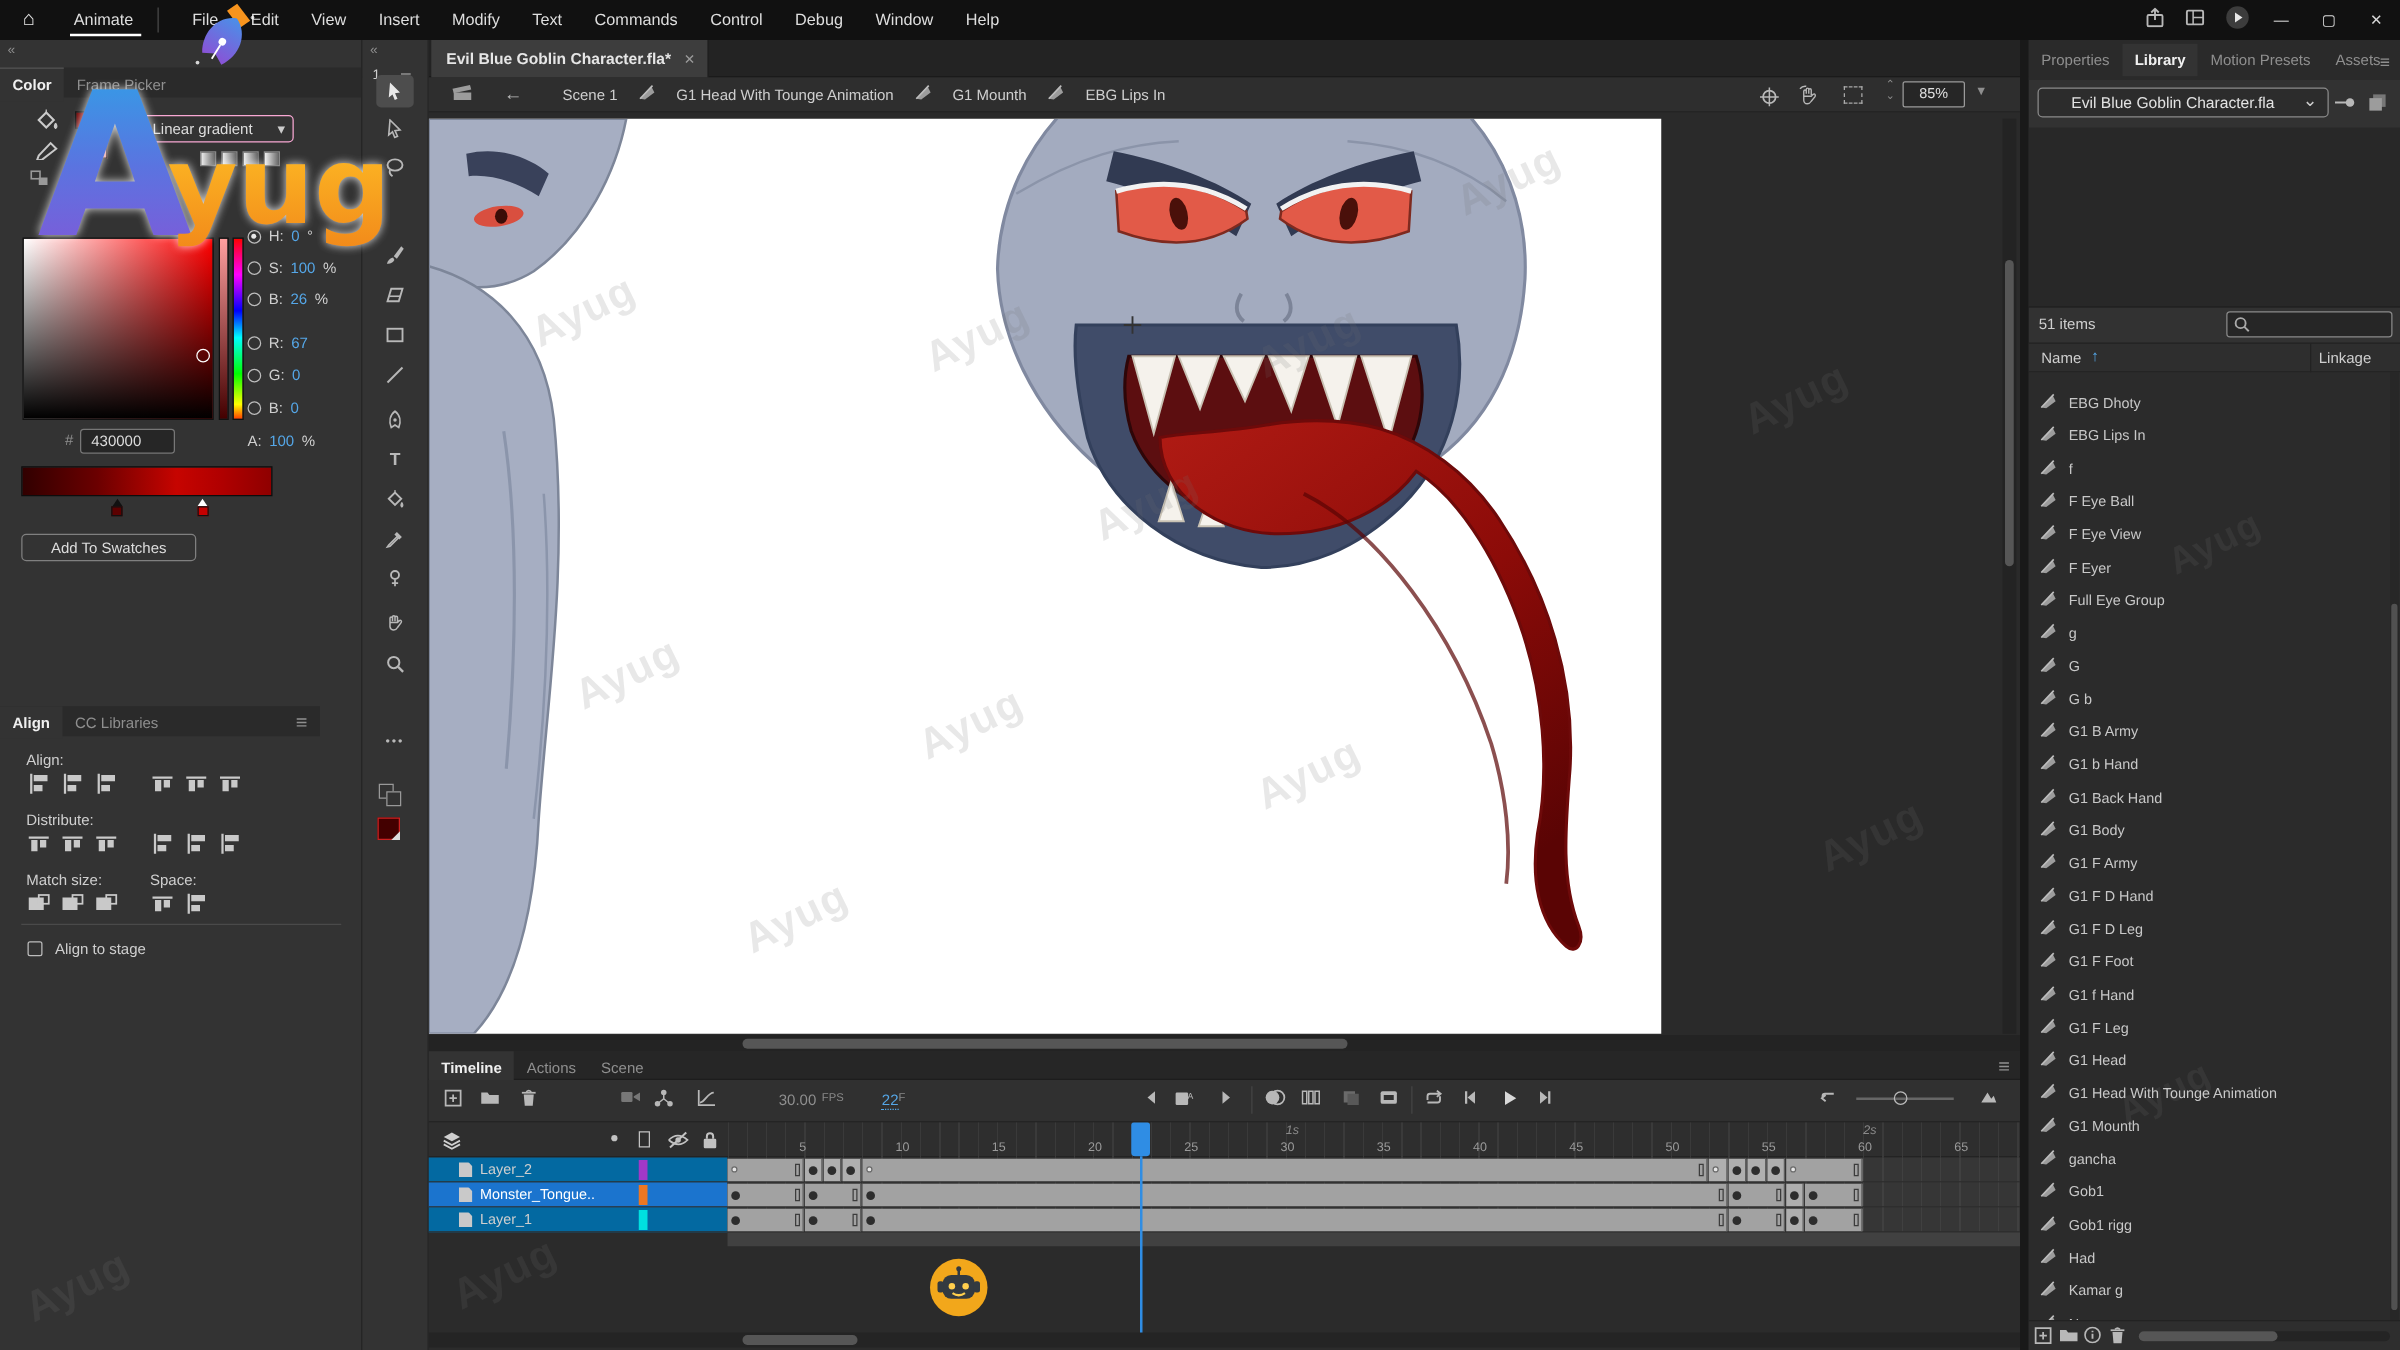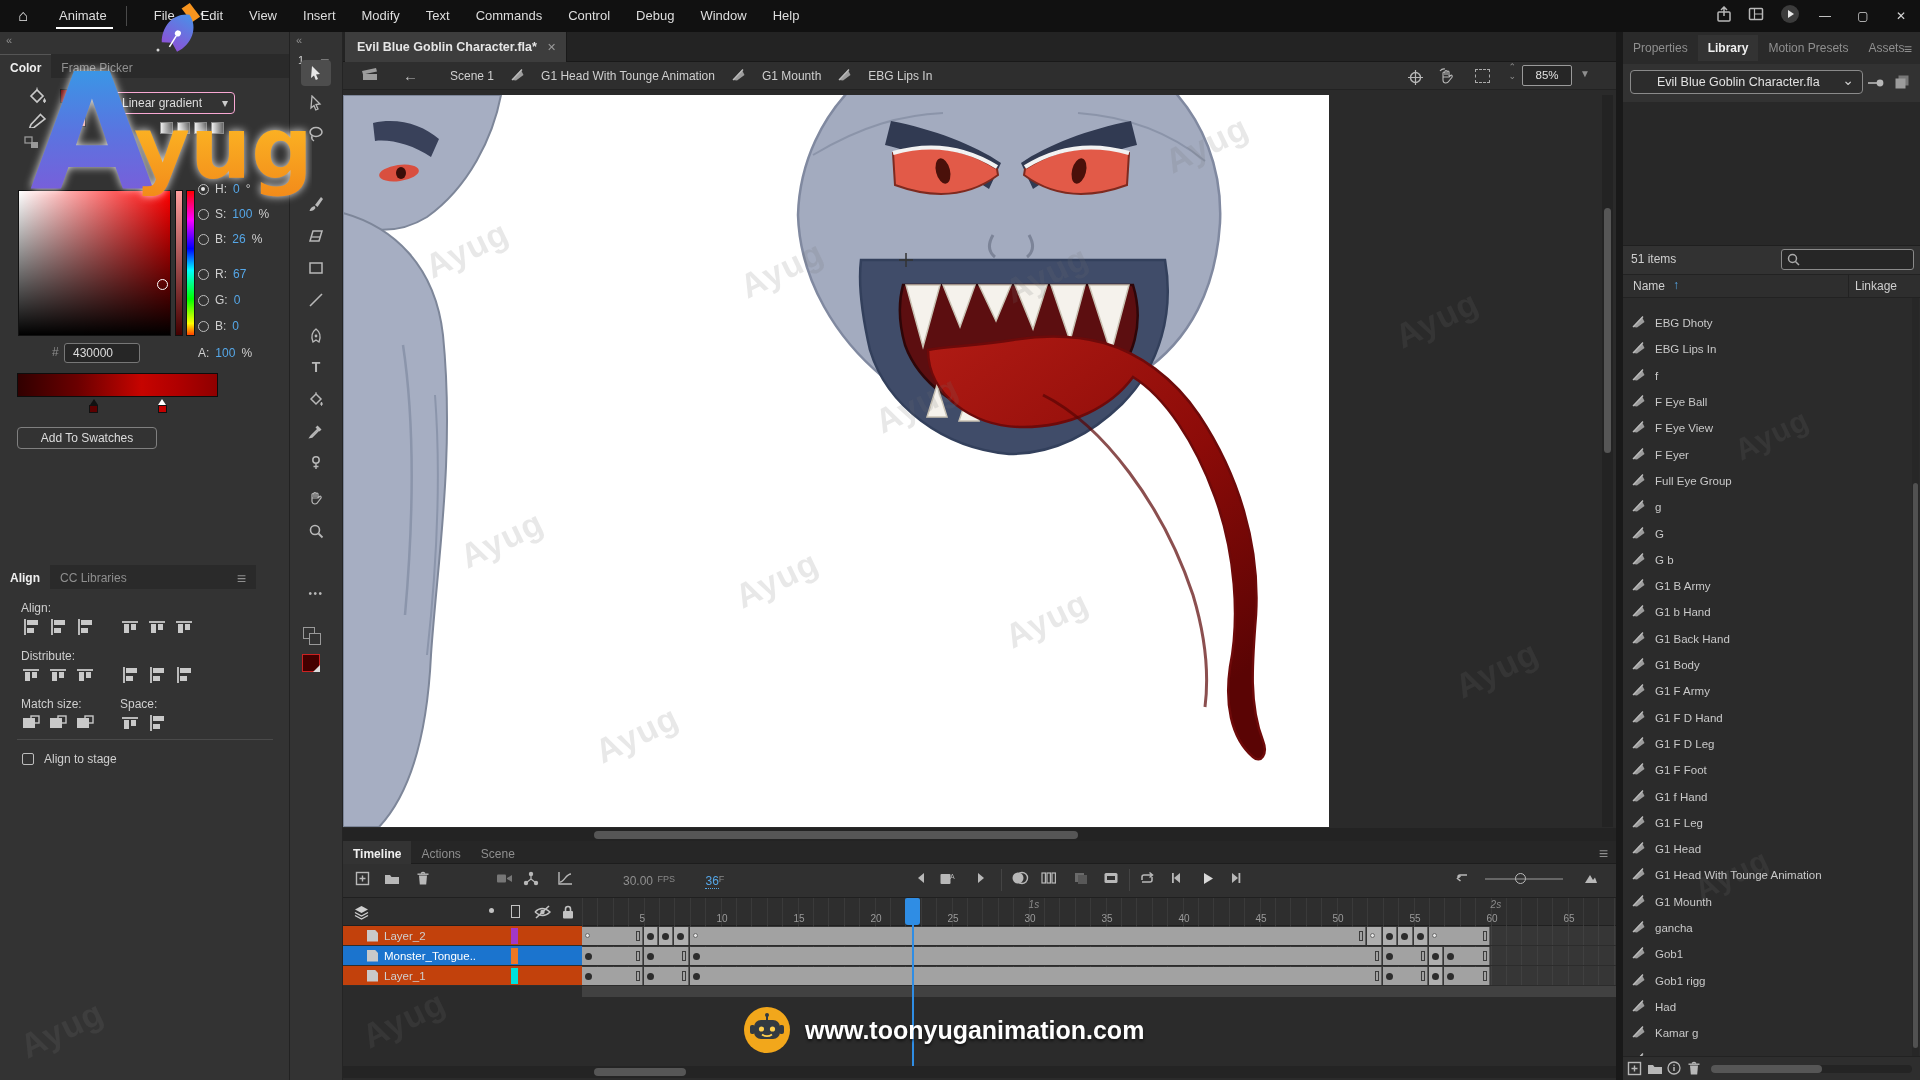--- a/index.html
+++ b/index.html
@@ -92,21 +92,21 @@
   .timeline { position:absolute; left:343px; top:841px; width:1273px; height:239px; background:#2b2b2b; }
   .tl-tabs { height:23px; background:#262626; border-bottom:1px solid #1d1d1d; }
   .tl-toolbar { position:absolute; left:0; top:23px; width:100%; height:34px; background:#303030; border-bottom:1px solid #202020; }
   .tli { position:absolute; top:7px; color:#b5b5b5; }
   .tl-hdr { position:absolute; left:0; top:57px; width:100%; height:28px; background:#2e2e2e; border-bottom:1px solid #202020; }
   .ruler { position:absolute; left:239px; top:57px; right:0; height:28px; overflow:hidden;
     background-image:repeating-linear-gradient(90deg,#3a3a3a 0,#3a3a3a 1px,transparent 1px,transparent 15.4px); }
   .ruler .num { position:absolute; bottom:2px; font-size:10px; color:#9a9a9a; }
   .ruler .sec { position:absolute; top:1px; font-size:10px; font-style:italic; color:#8a8a8a; }
   .tl-row { position:absolute; left:0; width:100%; height:20px; }
-  .tl-row .namecell { position:absolute; left:0; top:0; width:239px; height:20px; background:#c2410c; border-bottom:1px solid #2e2e2e;
+  .tl-row .namecell { position:absolute; left:0; top:0; width:239px; height:20px; background:#0369a1; border-bottom:1px solid #2e2e2e;
     display:flex; align-items:center; }
   .tl-row.sel .namecell { background:#1b74ce; }
   .tl-row .nm { font-size:11.5px; color:#cfcfcf; margin-left:6px; }
   .tl-row.sel .nm { color:#fff; }
   .tl-row .colorchip { position:absolute; left:168px; top:2px; width:7px; height:16px; }
   .fstrip { position:absolute; left:239px; top:0; right:0; height:20px; background:#363636; border-bottom:1px solid #2c2c2c;
     background-image:repeating-linear-gradient(90deg,#404040 0,#404040 1px,transparent 1px,transparent 15.4px); }
   .seg { position:absolute; top:1px; height:18px; background:#a2a2a2; border-right:1px solid #5f5f5f; }
   .seg .dot { position:absolute; left:3px; top:6px; width:7px; height:7px; border-radius:50%; }
   .seg .dot.f { background:#2d2d2d; }
@@ -639,21 +639,21 @@
             <path d="M11 6 l5-3 v7 l-5-3 z" fill="#777"></path>
           </svg></span><span class="tli" style="left: 180px;"><svg width="16" height="15" viewBox="0 0 16 15">
             <circle cx="8" cy="3" r="2.2" fill="#b8b8b8"></circle>
             <circle cx="3" cy="12" r="2.2" fill="#b8b8b8"></circle>
             <circle cx="13" cy="12" r="2.2" fill="#b8b8b8"></circle>
             <path d="M8 5 v3 M8 8 L3 12 M8 8 l5 4" stroke="#b8b8b8" stroke-width="1.2"></path>
           </svg></span><span class="tli" style="left: 214px;"><svg width="16" height="15" viewBox="0 0 16 15">
             <path d="M2 1 V13 H15" stroke="#b8b8b8" stroke-width="1.4" fill="none"></path>
             <path d="M3 11 C7 11 9 3 14 3" stroke="#b8b8b8" stroke-width="1.4" fill="none"></path>
           </svg></span><span class="tli" style="left: 280px;"><span class="txt dim">30.00</span> <span style="font-size:9px;color:#888;vertical-align:3px">FPS</span>
-  <span class="txt blueval" style="margin-left:26px;border-bottom:1px dotted #55a7e8">36</span><span style="font-size:9px;color:#888;vertical-align:3px">F</span></span><span class="tli" style="left: 572px;"><svg width="12" height="14" viewBox="0 0 12 14">
+  <span class="txt blueval" style="margin-left:26px;border-bottom:1px dotted #55a7e8">22</span><span style="font-size:9px;color:#888;vertical-align:3px">F</span></span><span class="tli" style="left: 572px;"><svg width="12" height="14" viewBox="0 0 12 14">
             <path d="M9 2 L3 7 L9 12 Z" fill="#b8b8b8"></path>
           </svg></span><span class="tli" style="left: 596px;"><svg width="16" height="15" viewBox="0 0 16 15">
             <rect x="1.5" y="3" width="10" height="10" rx="1" fill="#b8b8b8"></rect>
             <text x="11" y="8" font-size="7" fill="#b8b8b8">A</text>
           </svg></span><span class="tli" style="left: 632px;"><svg width="12" height="14" viewBox="0 0 12 14">
             <path d="M3 2 L9 7 L3 12 Z" fill="#b8b8b8"></path>
           </svg></span><span><span style="position:absolute;left:658px;top:5px;width:1px;height:22px;background:#444"></span></span><span class="tli" style="left: 668px;"><svg width="18" height="14" viewBox="0 0 18 14">
             <circle cx="7" cy="7" r="5.5" fill="#b8b8b8"></circle>
             <circle cx="11" cy="7" r="5.5" fill="none" stroke="#b8b8b8" stroke-width="1.4"></circle>
           </svg></span><span class="tli" style="left: 698px;"><svg width="16" height="14" viewBox="0 0 16 14">
@@ -835,21 +835,20 @@
         <circle cx="24" cy="24" r="23" fill="#f2a71b"></circle>
         <rect x="11" y="14" width="26" height="19" rx="7" fill="#333a40"></rect>
         <rect x="7" y="19" width="5" height="9" rx="2" fill="#333a40"></rect>
         <rect x="36" y="19" width="5" height="9" rx="2" fill="#333a40"></rect>
         <circle cx="18.5" cy="23" r="2.6" fill="#ffcf4d"></circle>
         <circle cx="29.5" cy="23" r="2.6" fill="#ffcf4d"></circle>
         <path d="M19 28.5 q5 3.4 10 0" stroke="#ffcf4d" stroke-width="1.8" fill="none"></path>
         <path d="M24 14 v-4" stroke="#333a40" stroke-width="2"></path>
           <circle cx="24" cy="9" r="2" fill="#333a40"></circle>
       </svg>
-      <span class="url">www.toonyuganimation.com</span>
     </div>
     <div class="tl-bsb">
         <div class="th" style="left:251px;width:92px"></div>
       </div>
   </div>
 
   <div class="rightdiv"></div>
 
   <div class="rightpanel">
     <div class="rp-tabs" id="rptabs">

